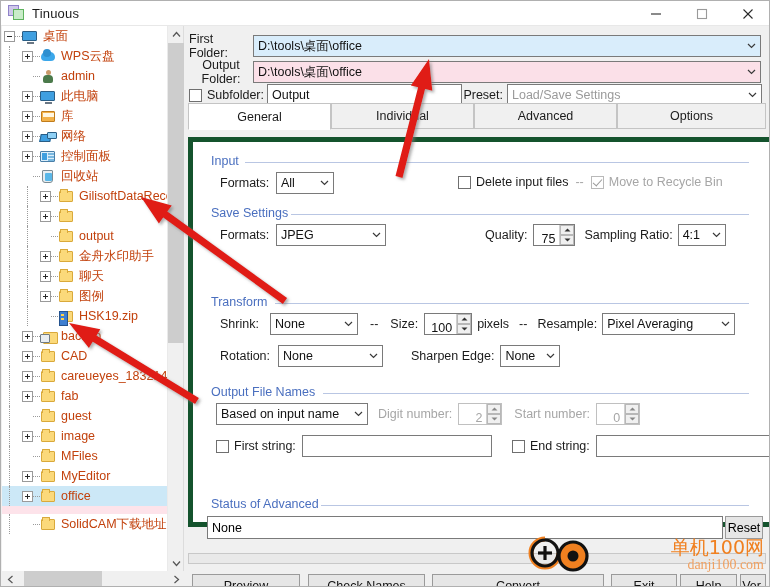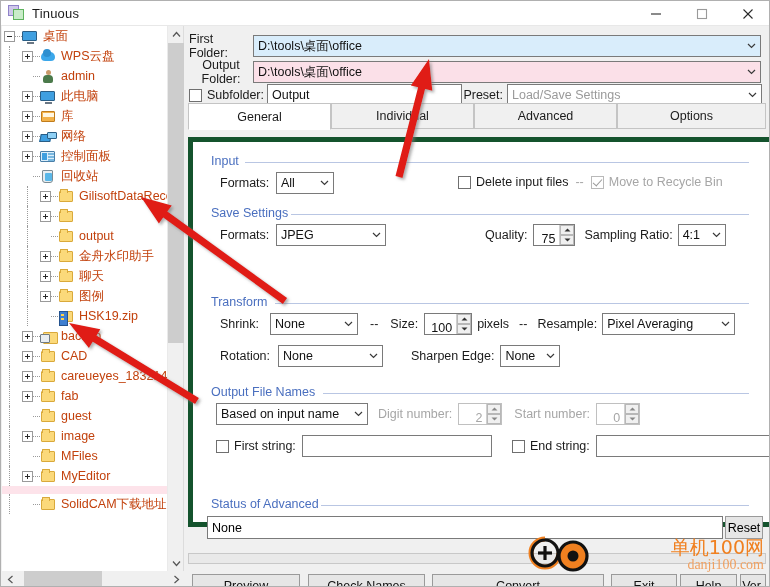--- a/index.html
+++ b/index.html
@@ -603,20 +603,31 @@
         <div class="trow">
           <div style="width: 20px; flex: 0 0 auto; height: 20px; position: relative;">
             <div class="guide" style="left: 7px;"></div>
           </div>
           <div class="expander plus"></div>
           <div class="dashh"></div>
           <div class="ticon">
             <div class="ic-folder"></div>
           </div>
           <div class="tlabel">MyEditor</div>
+        </div>
+        <div class="trow sel-blue">
+          <div style="width: 20px; flex: 0 0 auto; height: 20px; position: relative;">
+            <div class="guide" style="left: 7px;"></div>
+          </div>
+          <div class="expander plus"></div>
+          <div class="dashh"></div>
+          <div class="ticon">
+            <div class="ic-folder"></div>
+          </div>
+          <div class="tlabel" style="background: rgb(204, 232, 247);">office</div>
         </div>
         <div style="height: 8px; background: rgb(253, 227, 234);"></div>
         <div class="trow">
           <div style="width: 20px; flex: 0 0 auto; height: 20px; position: relative;">
             <div class="guide" style="left: 7px;"></div>
           </div>
           <div class="nox"></div>
           <div class="dashh"></div>
           <div class="ticon">
             <div class="ic-folder"></div>

